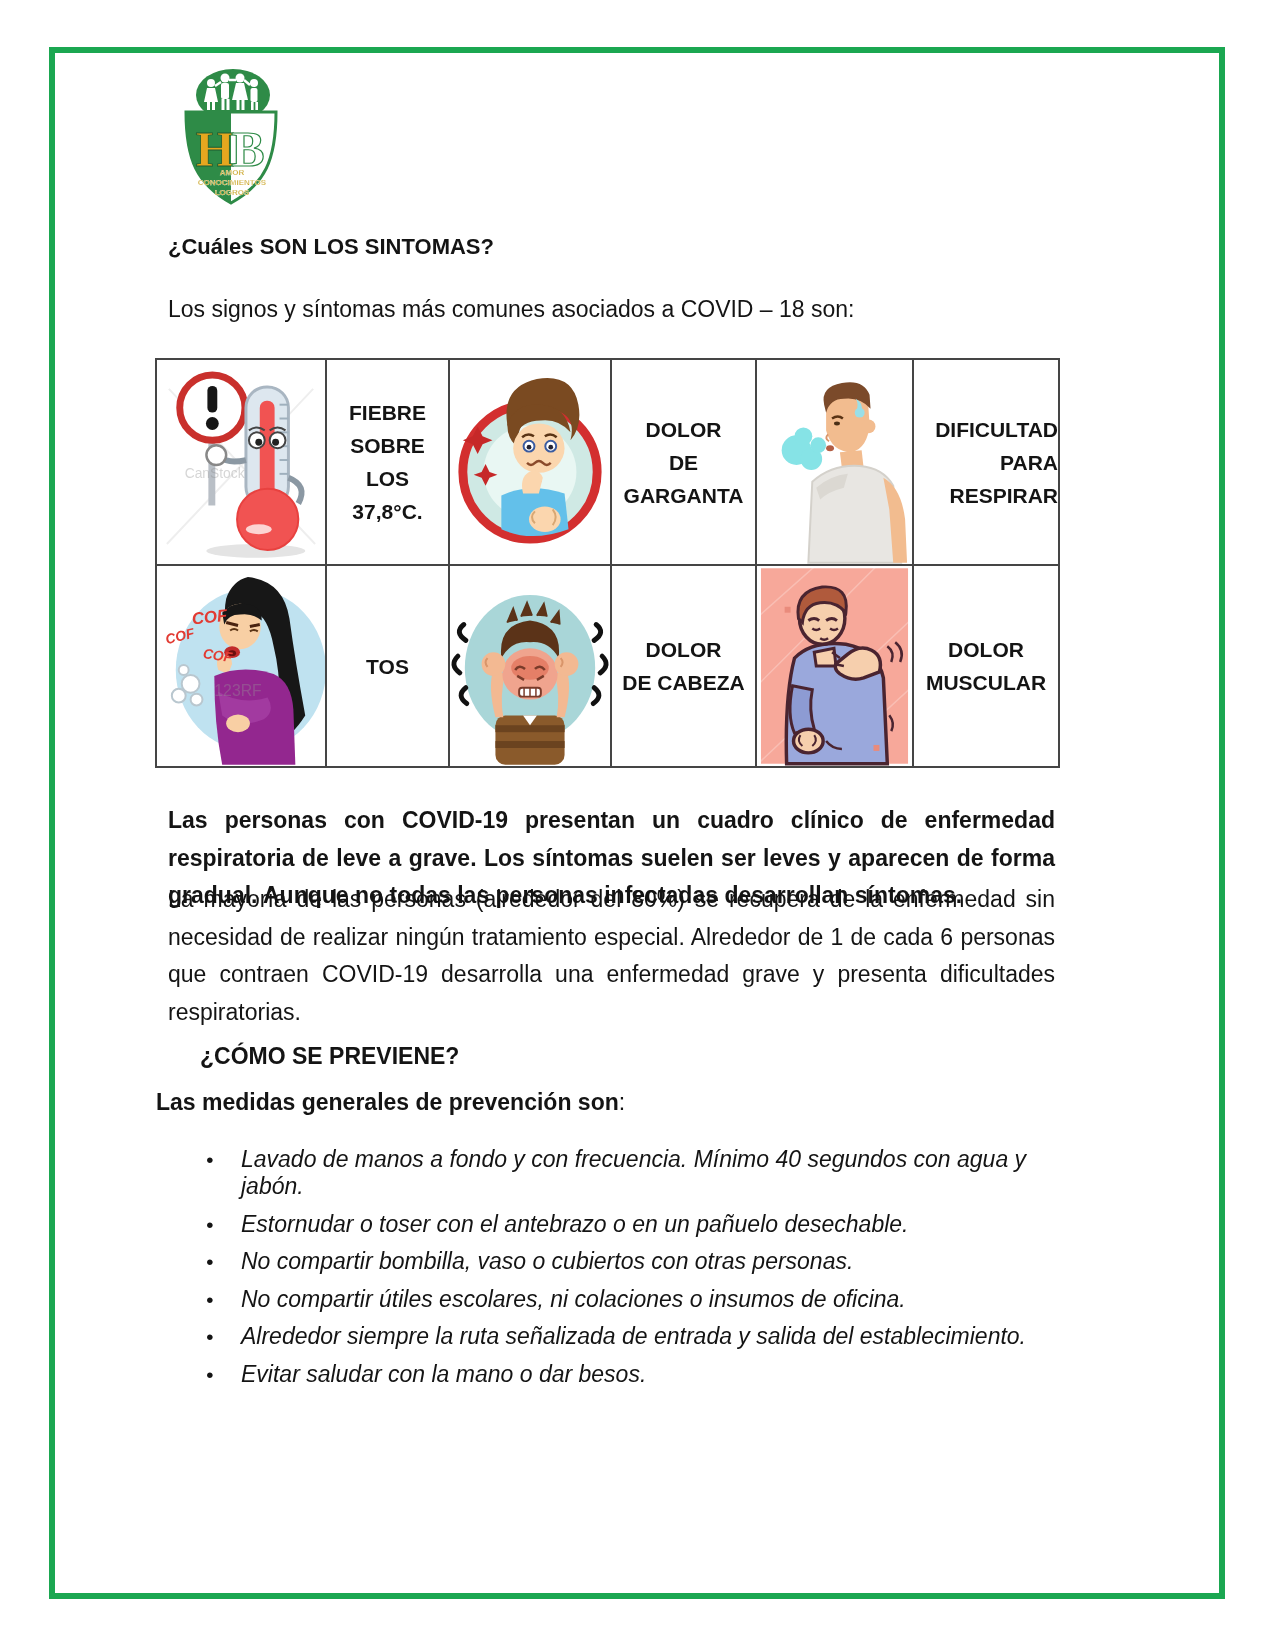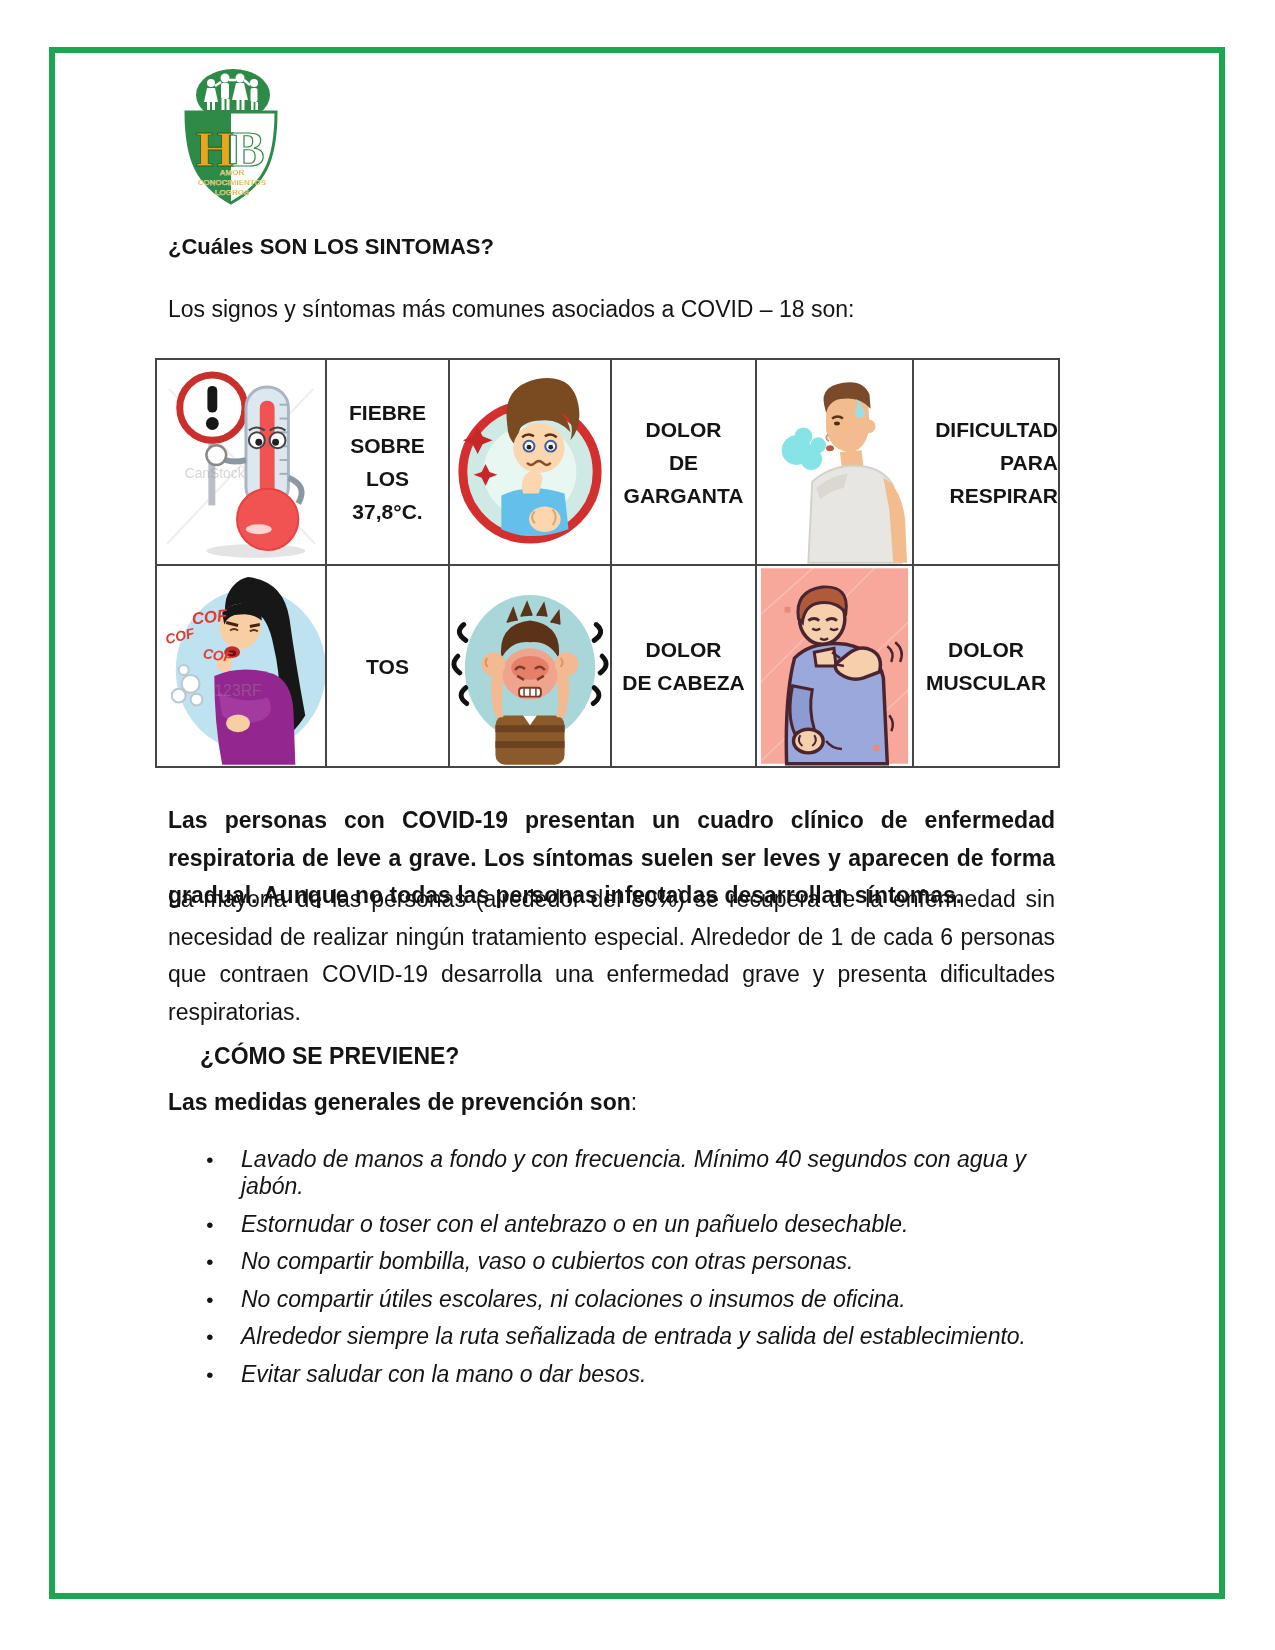--- a/index.html
+++ b/index.html
@@ -14,21 +14,21 @@
   table.symptoms{position:absolute;left:155px;top:358px;border-collapse:collapse;table-layout:fixed;}
   table.symptoms td{border:2px solid #454545;padding:0;overflow:hidden;background:#fff;}
   tr.r1 td{height:204px;} tr.r2 td{height:200px;}
   .img-cell svg{display:block;width:100%;height:100%;}
   .label-cell{font-weight:bold;font-size:21px;text-align:center;vertical-align:middle;line-height:33px;}
   .label-cell .lbl-line{display:block;}
   .label-left{text-align:right;padding-left:12px !important;}
   .para{position:absolute;left:168px;width:887px;margin:0;font-size:23px;line-height:37.5px;text-align:justify;}
   .p1{top:802px;font-weight:bold;} .p2{top:881px;}
   .h2{position:absolute;left:184px;top:1027px;margin:16px;font-size:23px;font-weight:bold;}
-  .sub{position:absolute;left:168px;top:1089px;margin:0;font-size:23px;font-weight:bold;}
+  .sub{position:absolute;left:156px;top:1089px;margin:0;font-size:23px;font-weight:bold;}
   .sub .colon{font-weight:normal;}
   ul.bullets{position:absolute;left:204px;top:1146px;width:856px;margin:0;padding:0;list-style:none;font-size:23px;font-style:italic;}
   ul.bullets li{position:relative;padding-left:37px;line-height:27px;margin-bottom:10.5px;}
   ul.bullets li::before{content:"\2022";position:absolute;left:2px;top:0;font-size:21px;}
   .wm{opacity:.35;}
 </style>
 </head>
 <body>
 
 <div class="page">

